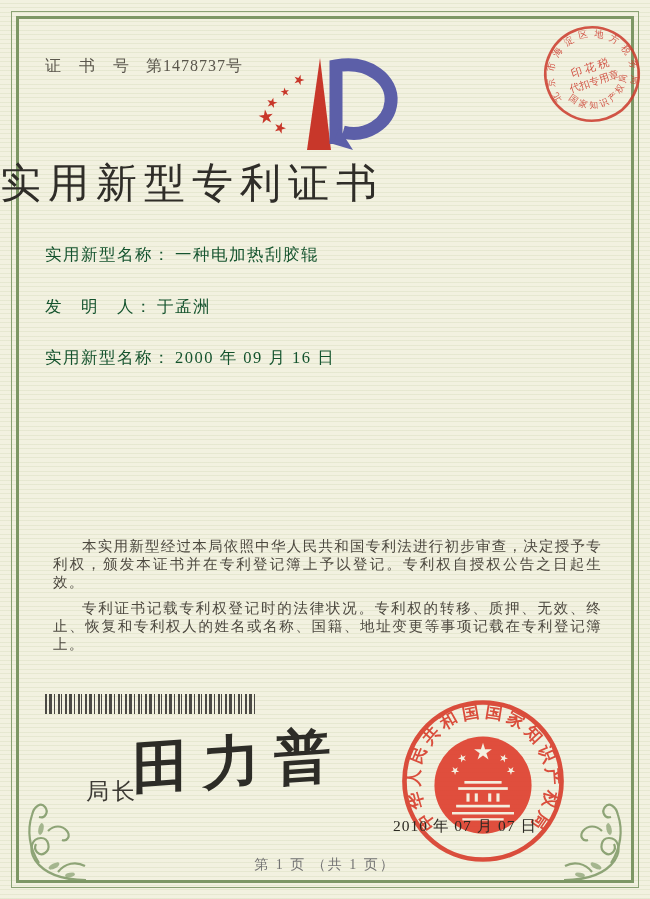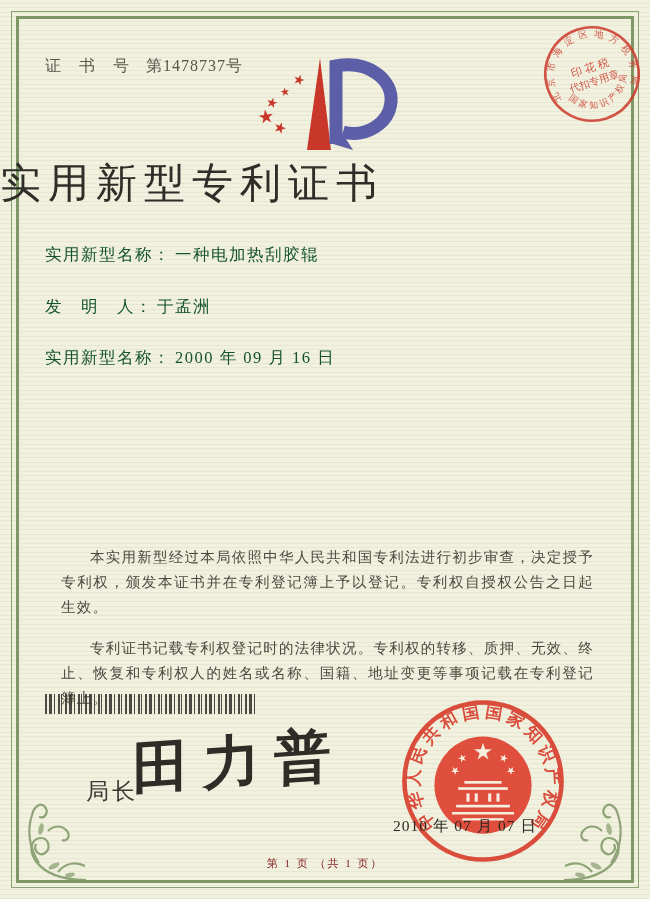--- a/index.html
+++ b/index.html
@@ -39,21 +39,21 @@
     text-align:left;font-size:41px;letter-spacing:7px;
     color:#2f2d28;font-weight:500;white-space:nowrap;
   }
 
   .fields{position:absolute;top:244px;left:45px;right:38px;}
   .field{font-size:16.5px;color:#14532d;margin-bottom:29.5px;letter-spacing:1.5px;white-space:nowrap;}
   .field .flabel{margin-right:4px;}
 
   .body-text{position:absolute;top:529px;left:45px;right:40px;color:#4c483f;}
   .body-text p{
-    margin:16px;font-size:14.5px;line-height:25px;
+    margin:8px;font-size:14.5px;line-height:18px;
     text-indent:2em;letter-spacing:1.2px;text-align:justify;
   }
 
   .barcode{
     position:absolute;top:694px;left:45px;width:213px;height:20px;
     background:repeating-linear-gradient(90deg,
       #34332f 0 2px, transparent 2px 4px,
       #34332f 4px 7px, transparent 7px 9px,
       #34332f 9px 10px, transparent 10px 13px,
       #34332f 13px 15px, transparent 15px 16px,
@@ -69,21 +69,21 @@
   }
 
   .seal{position:absolute;top:688px;left:390px;width:186px;height:186px;opacity:.92;}
   .seal-date{
     position:absolute;top:816px;left:393px;
     font-size:15.5px;color:#2b2922;letter-spacing:1px;white-space:nowrap;z-index:5;
   }
 
   .footer{
     position:absolute;top:856px;left:0;right:0;text-align:center;
-    font-size:11px;color:#7f1d1d;letter-spacing:2px;
+    font-size:14px;color:#737373;letter-spacing:2px;
   }
 </style>
 </head>
 <body>
 
 <div class="paper"></div>
 <div class="border-outer"></div>
 <div class="border-inner"></div>
 
 <svg width="0" height="0" style="position:absolute">

